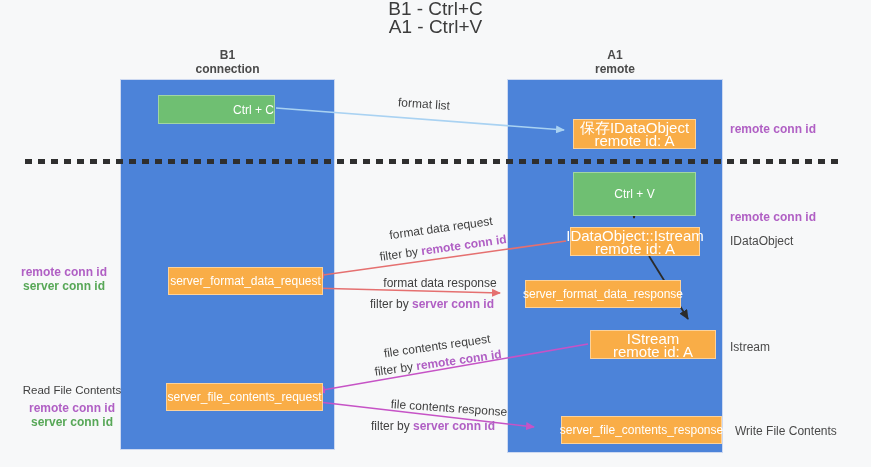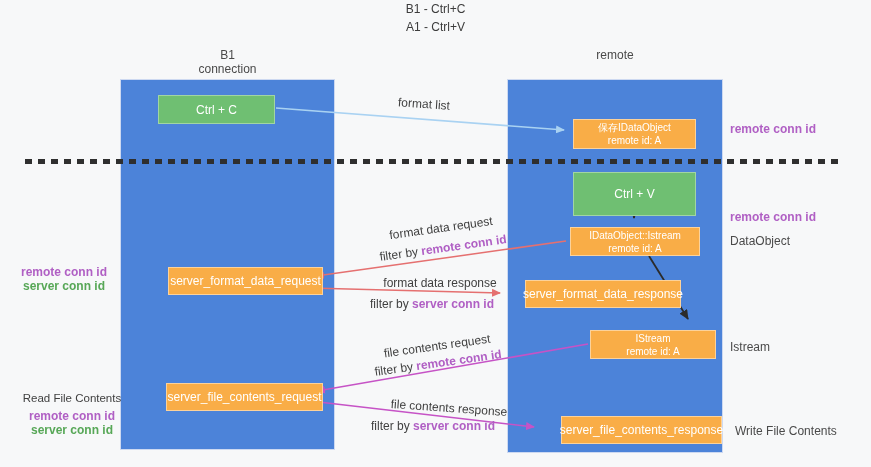--- a/index.html
+++ b/index.html
@@ -8,38 +8,38 @@
     background:#f7f8f9;
   }
   .canvas {
     position:relative; width:871px; height:467px;
     background:#f7f8f9; overflow:hidden;
     font-family: "Liberation Sans", "DejaVu Sans", sans-serif;
   }
   .abs { position:absolute; }
   .title {
     left:0; top:7; width:871px; text-align:center;
-    font-size:12px; line-height:18px; color:#3c3c3c;
+    font-size:19px; line-height:18px; color:#3c3c3c;
   }
   .col-header {
-    text-align:center; font-size:12px; line-height:14px; color:#4a4a4a;
+    text-align:center; font-size:12px; line-height:14px; color:#4a4a4a;font-weight:bold;
   }
   .lifeline {
     background:#4c83d9; border:1px solid #cdd9f1; box-sizing:border-box;
   }
   .node {
     box-sizing:border-box; display:flex; flex-direction:column;
     align-items:center; justify-content:center;
     color:#ffffff; text-align:center; white-space:nowrap;
   }
   .node.green { background:#6fbf72; border:1px solid rgba(255,255,255,.35); font-size:12px; }
   .node.orange { background:#f9ad47; border:1px solid rgba(255,255,255,.45); }
   .node .l { line-height:13px; }
   .one-line { font-size:12px;margin-left:16px; }
-  .two-line { font-size:10px; }
+  .two-line { font-size:15px; }
   .divider {
     left:25px; top:159px; width:813px; height:5px;
     background:repeating-linear-gradient(90deg,#2f2f2f 0 7px,transparent 7px 13px);
   }
   svg.overlay { position:absolute; left:0; top:0; pointer-events:none; }
   .alabel {
     font-size:12px; color:#3f3f3f; white-space:nowrap;
     transform:translate(-50%,-50%);
   }
   .rot-n8 { transform:translate(-50%,-50%) rotate(-8deg); }
@@ -59,20 +59,21 @@
   <div class="abs title">
     <div>B1 - Ctrl+C</div>
     <div>A1 - Ctrl+V</div>
   </div>
 
   <div class="abs col-header" style="left:120px; top:48px; width:215px;">
     <div>B1</div>
     <div>connection</div>
   </div>
   <div class="abs col-header" style="left:507px; top:48px; width:216px;">
+    <div>A1</div>
     <div>remote</div>
   </div>
 
   <div class="abs lifeline" style="left:120px; top:79px; width:215px; height:371px;"></div>
   <div class="abs lifeline" style="left:507px; top:79px; width:216px; height:374px;"></div>
 
   <svg class="overlay" width="871" height="467">
     <defs>
       <marker id="m-lblue" markerUnits="userSpaceOnUse" markerWidth="10" markerHeight="8" refX="8" refY="4" orient="auto">
         <path d="M0,0 L9,4 L0,8 Z" fill="#a9d2f2"></path>
@@ -98,21 +99,21 @@
 
     <line x1="310" y1="288" x2="500" y2="293" stroke="#e57070" stroke-width="1.5" marker-end="url(#m-salmon)"></line>
 
     <line x1="588" y1="344" x2="317" y2="391" stroke="#c653c6" stroke-width="1.5" marker-end="url(#m-magenta)"></line>
 
     <line x1="310" y1="401" x2="534" y2="427" stroke="#c653c6" stroke-width="1.5" marker-end="url(#m-magenta)"></line>
   </svg>
 
   <div class="abs divider"></div>
 
-  <div class="abs node green" style="left:158px; top:95px; width:117px; height:29px;">
+  <div class="abs node green" style="left:158px; top:95px; width:117px; height:29px;align-items:flex-end;">
     <span>Ctrl + C</span>
   </div>
 
   <div class="abs node orange two-line" style="left:573px; top:119px; width:123px; height:30px;">
     <span class="l">保存IDataObject</span>
     <span class="l">remote id: A</span>
   </div>
 
   <div class="abs node green" style="left:573px; top:172px; width:123px; height:44px;">
     <span>Ctrl + V</span>
@@ -161,28 +162,28 @@
     <span>filter by </span><span class="purple">remote conn id</span>
   </div>
 
   <div class="abs alabel rot-p4" style="left:449px; top:408px;">file contents response</div>
   <div class="abs alabel" style="left:433px; top:426px;">
     <span>filter by </span><span class="purple">server conn id</span>
   </div>
 
   <div class="abs sidelabel purple" style="left:730px; top:122px; font-weight:bold;">remote conn id</div>
   <div class="abs sidelabel purple" style="left:730px; top:210px; font-weight:bold;">remote conn id</div>
-  <div class="abs sidelabel" style="left:730px; top:234px;">DataObject</div>
+  <div class="abs sidelabel" style="left:730px; top:234px;">IDataObject</div>
   <div class="abs sidelabel" style="left:730px; top:340px;">Istream</div>
   <div class="abs sidelabel" style="left:735px; top:424px;">Write File Contents</div>
 
   <div class="abs stack" style="left:14px; top:265px; width:100px;">
     <div class="purple">remote conn id</div>
     <div class="greent">server conn id</div>
   </div>
 
   <div class="abs stack" style="left:20px; top:383px; width:104px;">
-    <div class="dark" style="font-size:11.5px;margin-top:8px;">Read File Contents</div>
+    <div class="dark" style="font-size:11.5px;">Read File Contents</div>
     <div class="purple" style="margin-top:4px;">remote conn id</div>
     <div class="greent">server conn id</div>
   </div>
 
 </div>
 
 </body></html>

